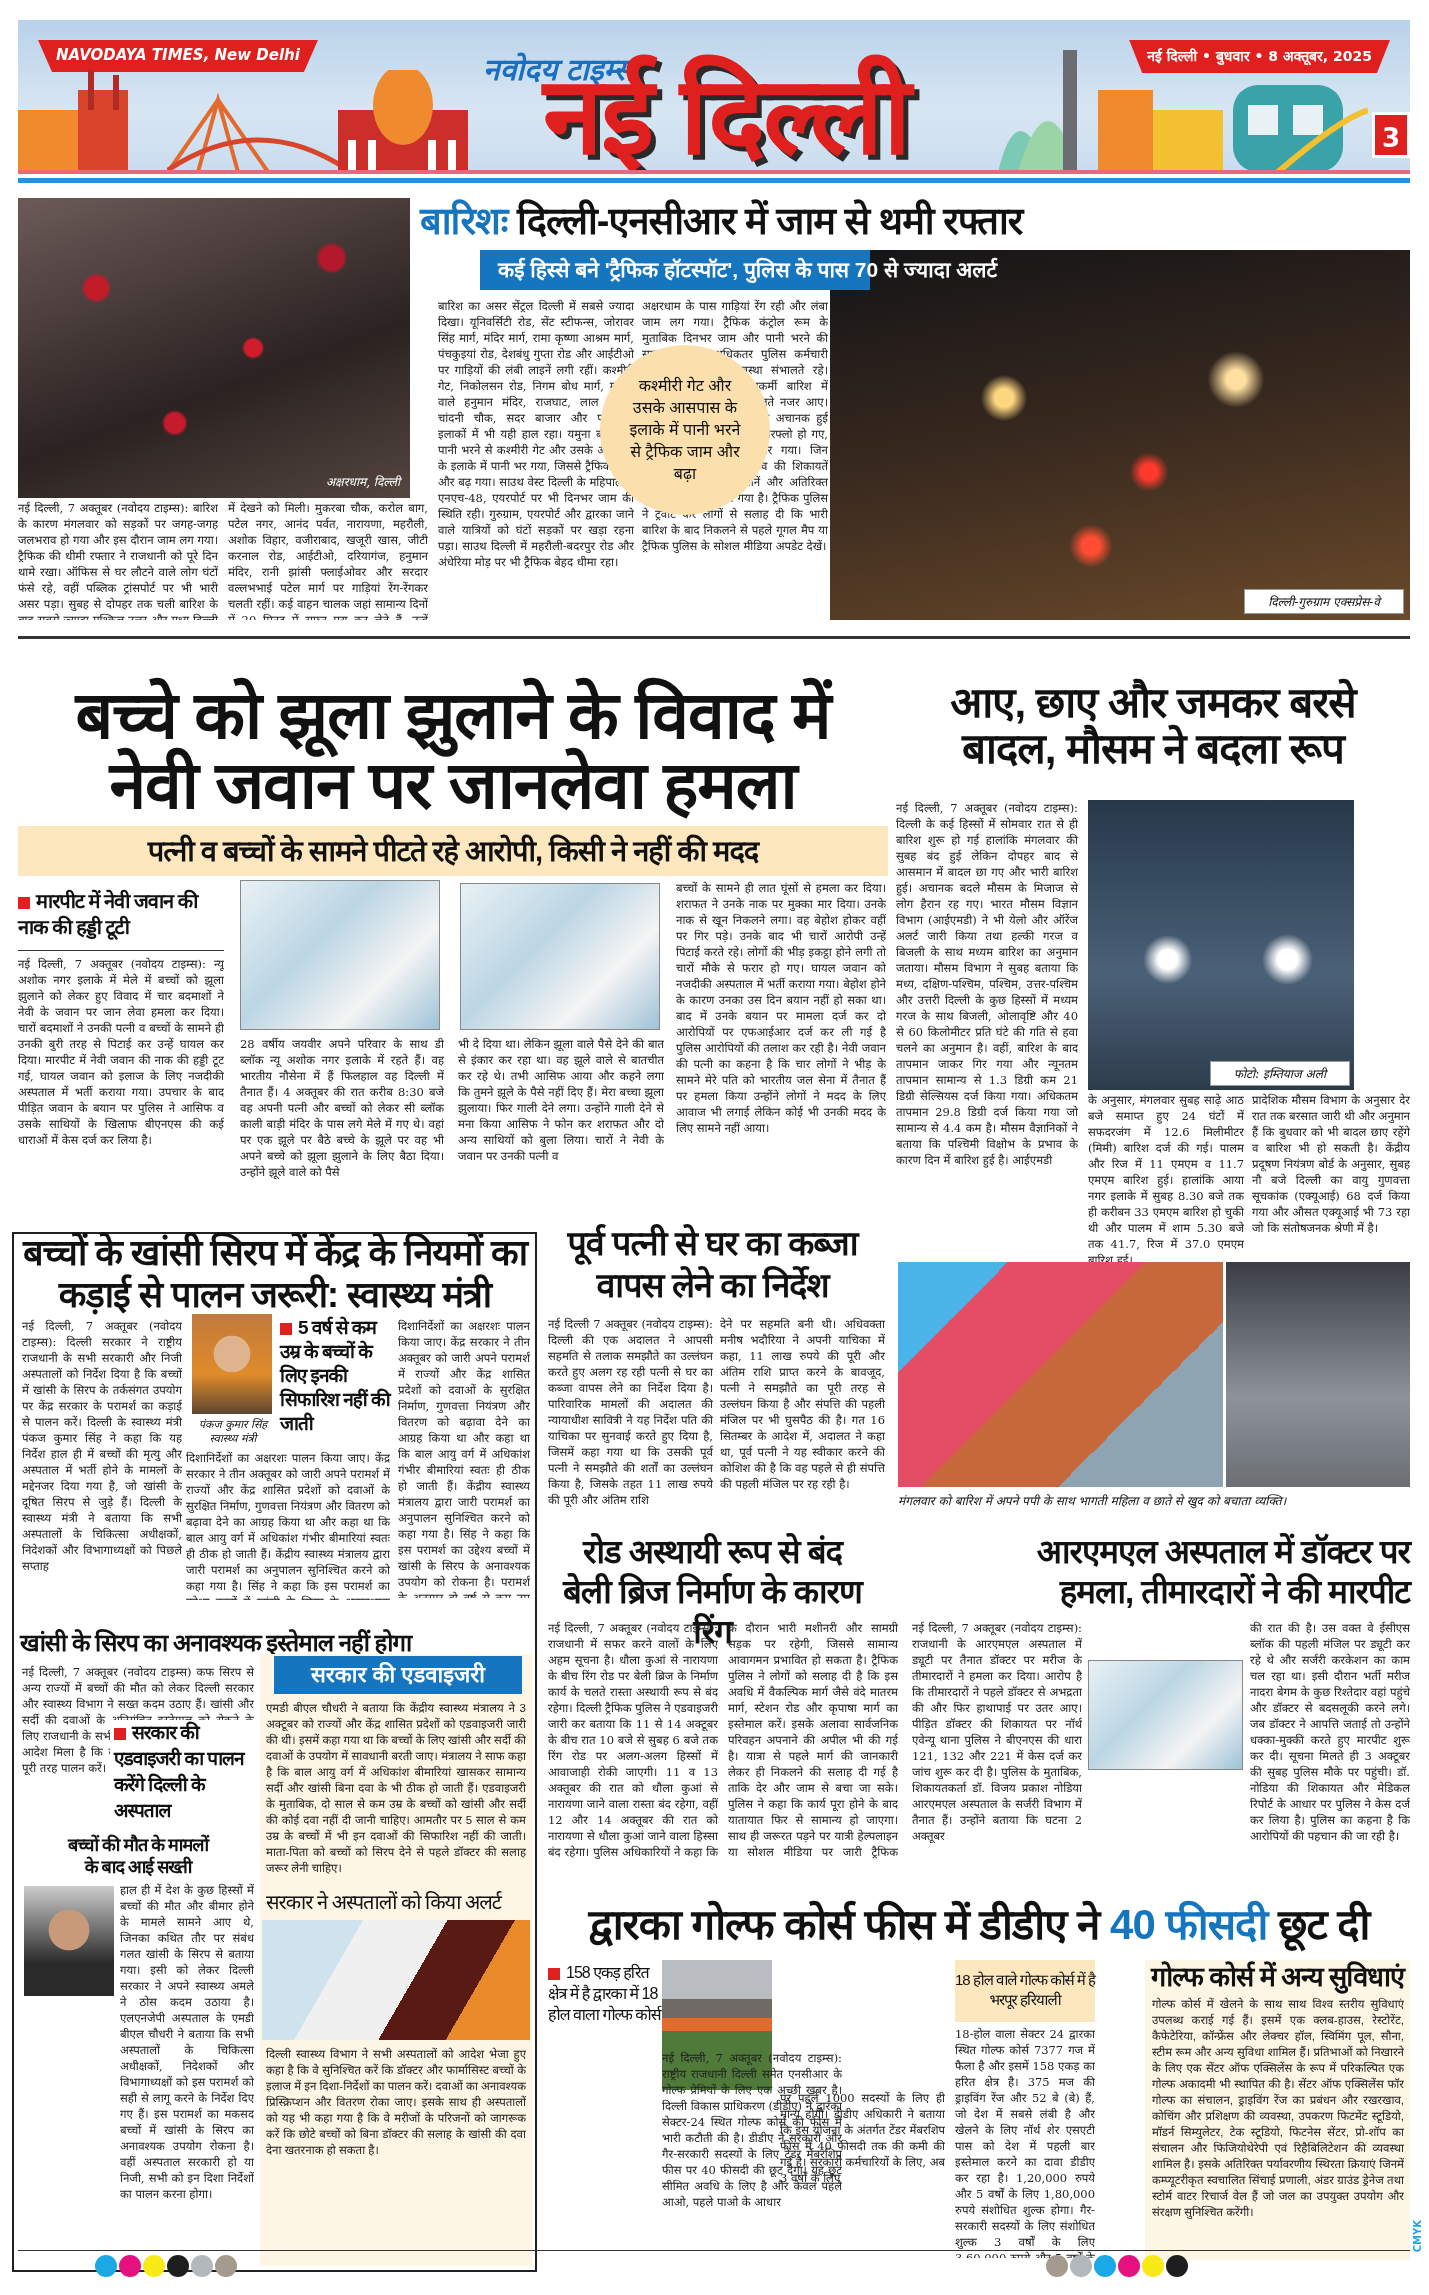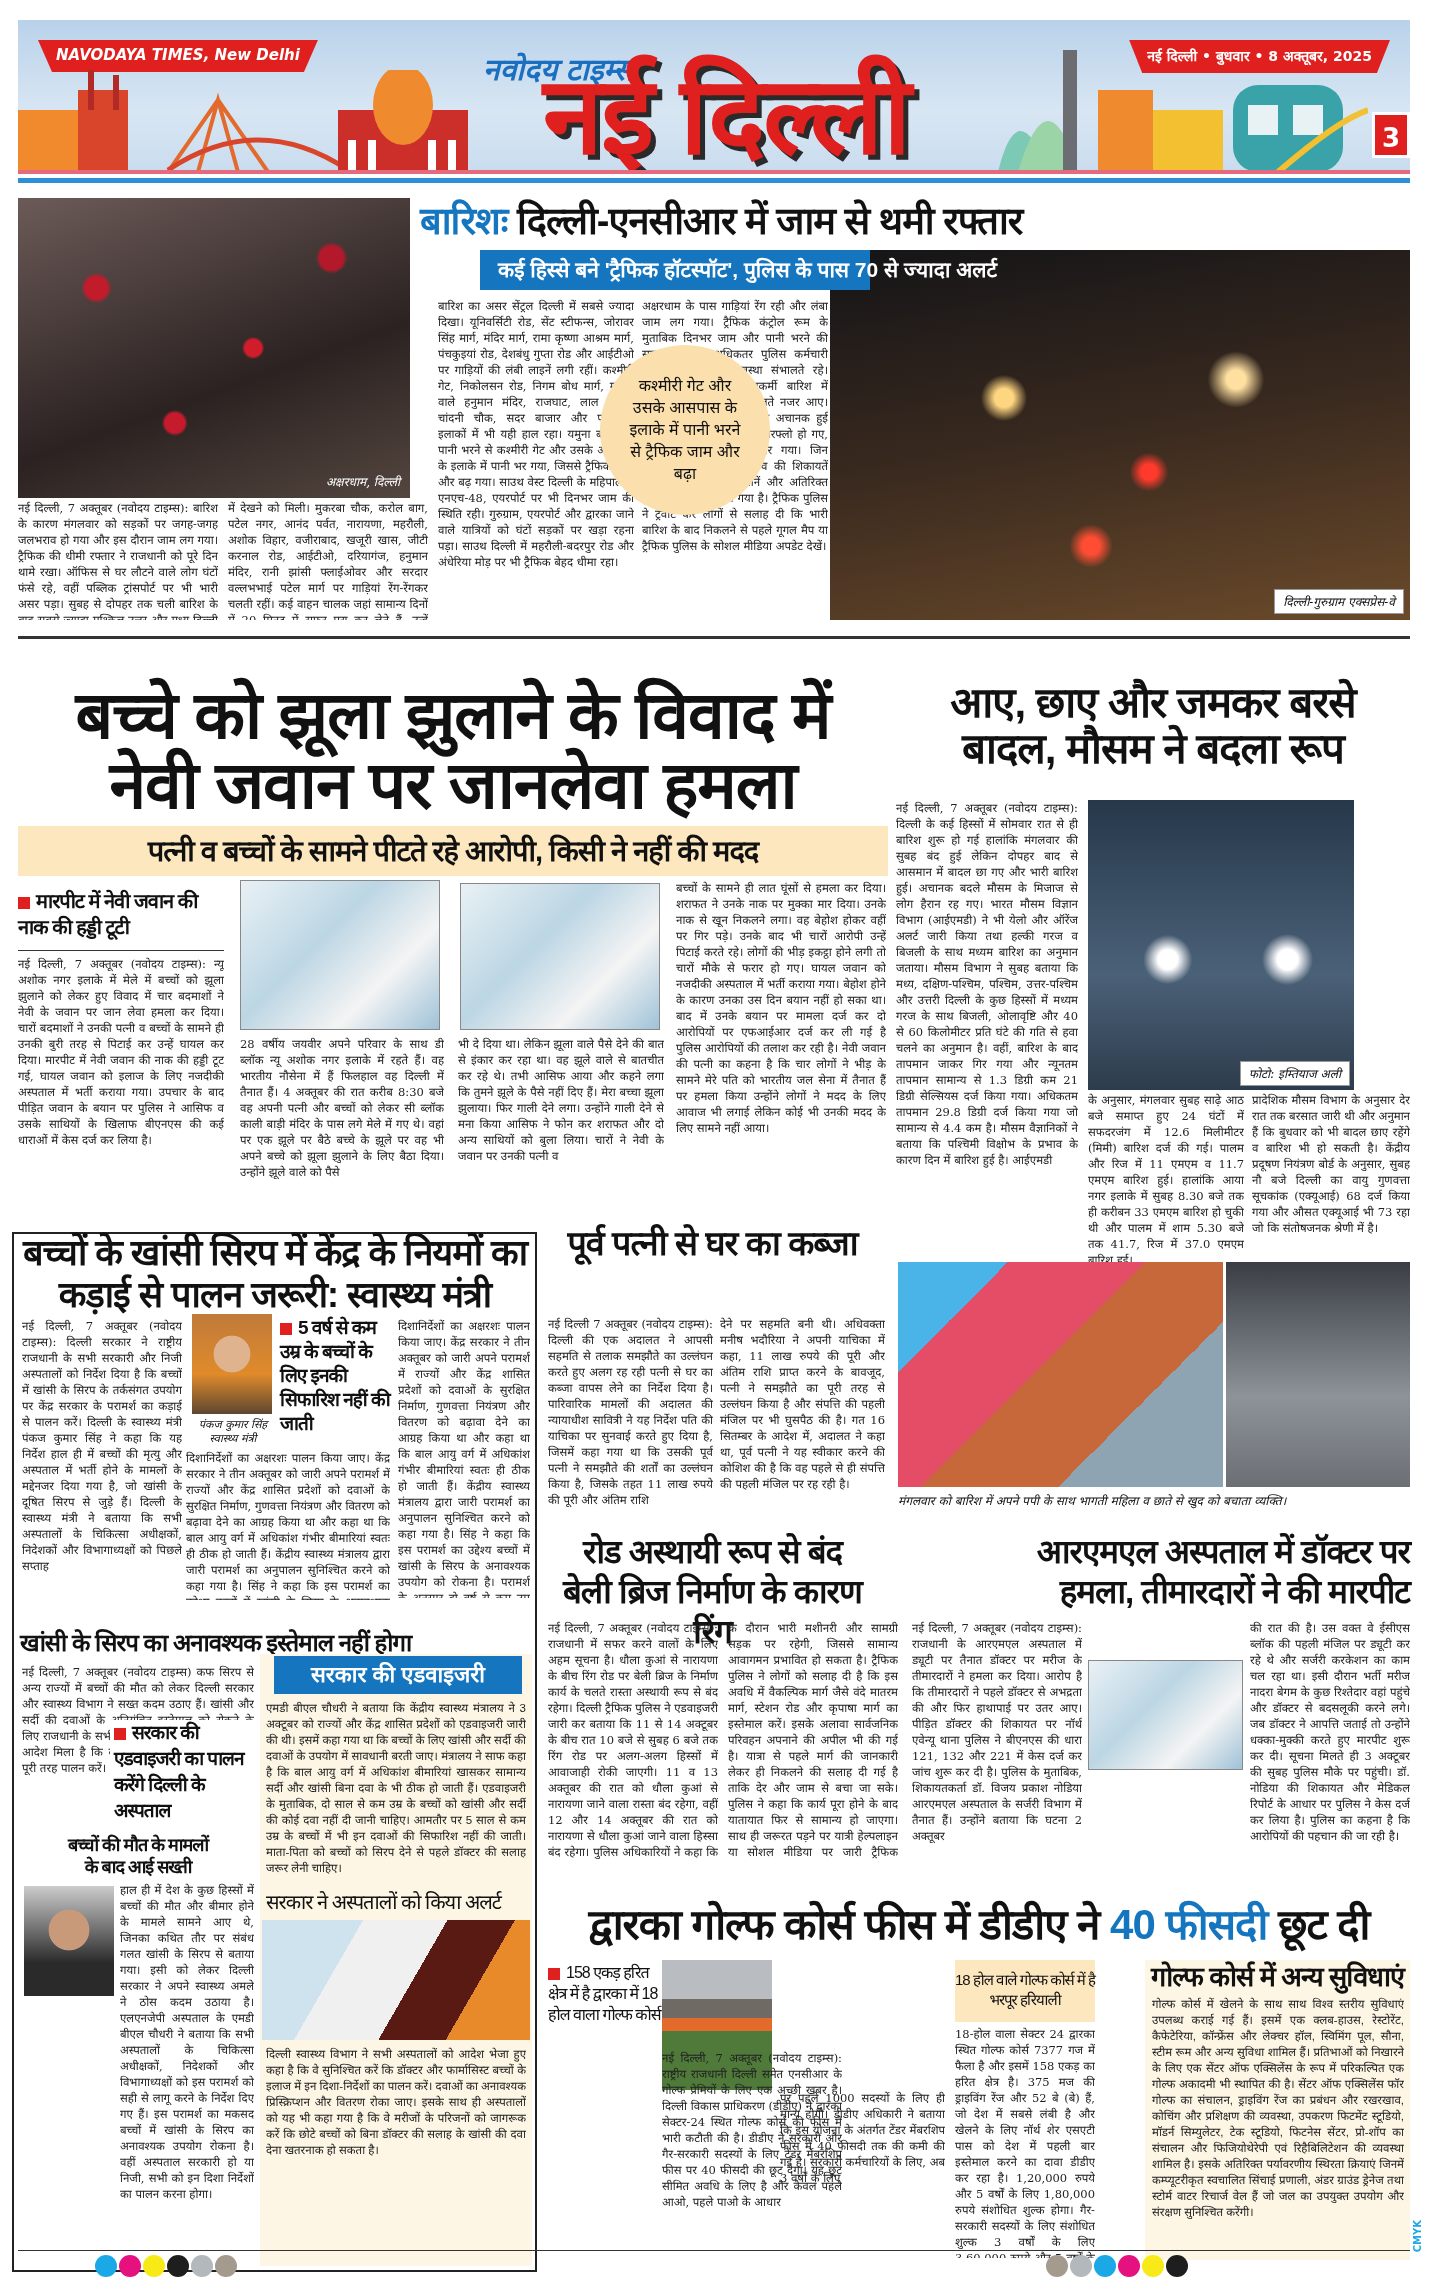--- a/index.html
+++ b/index.html
@@ -21,21 +21,21 @@
 .photo-traffic{background:radial-gradient(circle at 20% 30%,#c21b2a 0 3%,transparent 4%),radial-gradient(circle at 60% 50%,#d11c2c 0 3%,transparent 4%),radial-gradient(circle at 40% 75%,#c51b2d 0 3%,transparent 4%),radial-gradient(circle at 80% 20%,#b3192b 0 3%,transparent 4%),linear-gradient(160deg,#6b5a58,#2b2221 60%,#54463f)}
 .photo-night{background:radial-gradient(circle at 30% 40%,#ffd680 0 2%,transparent 5%),radial-gradient(circle at 55% 60%,#ff3a2d 0 2%,transparent 5%),radial-gradient(circle at 70% 35%,#ffe0a0 0 2%,transparent 6%),radial-gradient(circle at 45% 80%,#ff4d33 0 2%,transparent 5%),linear-gradient(170deg,#141417,#3a2a1f 50%,#6b4a2a)}
 .photo-rain{background:radial-gradient(circle at 30% 55%,#fff 0 4%,transparent 10%),radial-gradient(circle at 75% 55%,#fff 0 4%,transparent 10%),linear-gradient(180deg,#26384a,#4b6178 60%,#2d3c4c)}
 .sketch{background:linear-gradient(135deg,#e9f1f5,#bcd6e4 40%,#f4f4f4 70%,#9fc2d8);border:1px solid #888}
 .photo-umbrella{background:linear-gradient(135deg,#4ab4e8 0 20%,#e54c66 20% 45%,#c7683a 45% 70%,#8fa4b3 70%)}
 .photo-walk{background:linear-gradient(180deg,#3a3d44,#8e939a 60%,#6b6f74)}
 .photo-portrait{background:radial-gradient(circle at 50% 40%,#e0b38f 0 25%,transparent 26%),linear-gradient(180deg,#c07a3a,#e08b2b 60%,#5e4630)}
 .photo-official{background:radial-gradient(circle at 50% 40%,#c99a7a 0 25%,transparent 26%),linear-gradient(180deg,#ccc,#2a2a2a 70%)}
 .photo-syrup{background:linear-gradient(120deg,#cfe3ef 0 30%,#f0f0f0 30% 55%,#5a1a14 55% 75%,#e88a2a 75%)}
 .photo-golf{background:linear-gradient(180deg,#b9bcc0 0 30%,#6f6a63 30% 45%,#e26b2b 45% 55%,#4f7a3a 55%)}
-.credit{background:#fff;font-style:italic;font-size:12px;padding:3px 8px;border:1px solid #999;font-family:"DejaVu Serif",serif}
+.credit{background:#fff;font-style:italic;font-size:12px;padding:3px 23px;border:1px solid #999;font-family:"DejaVu Serif",serif}
 
 .blue-band{background:#1576bf;color:#fff;font-family:"Liberation Sans",sans-serif;font-weight:bold}
 .peach{background:#fce7bf}
 .cream{background:#fdf6e4}
 .red-sq{display:inline-block;width:12px;height:12px;background:#e0201f;margin-right:6px;vertical-align:middle}
 .rule{background:#333;height:2px}
 .boxed{border:2px solid #222}
 .dots span{display:inline-block;width:22px;height:22px;border-radius:50%;margin-right:2px}
 </style>
 </head>
@@ -153,20 +153,21 @@
 <div class="abs body-text" style="left:22px;top:1882px;width:232px;height:380px;overflow:hidden;font-size:11.5px;line-height:16px;padding-left:98px;text-indent:0">हाल ही में देश के कुछ हिस्सों में बच्चों की मौत और बीमार होने के मामले सामने आए थे, जिनका कथित तौर पर संबंध गलत खांसी के सिरप से बताया गया। इसी को लेकर दिल्ली सरकार ने अपने स्वास्थ्य अमले ने ठोस कदम उठाया है। एलएनजेपी अस्पताल के एमडी बीएल चौधरी ने बताया कि सभी अस्पतालों के चिकित्सा अधीक्षकों, निदेशकों और विभागाध्यक्षों को इस परामर्श को सही से लागू करने के निर्देश दिए गए हैं। इस परामर्श का मकसद बच्चों में खांसी के सिरप का अनावश्यक उपयोग रोकना है। वहीं अस्पताल सरकारी हो या निजी, सभी को इन दिशा निर्देशों का पालन करना होगा।</div>
 <div class="abs cream" style="left:260px;top:1654px;width:272px;height:612px"></div>
 <div class="abs blue-band" style="left:274px;top:1656px;width:248px;height:38px;font-size:22px;line-height:38px;text-align:center">सरकार की एडवाइजरी</div>
 <div class="abs body-text" style="left:266px;top:1700px;width:260px;height:180px;overflow:hidden;font-size:11.5px;line-height:16px;font-family:'Liberation Sans',sans-serif">एमडी बीएल चौधरी ने बताया कि केंद्रीय स्वास्थ्य मंत्रालय ने 3 अक्टूबर को राज्यों और केंद्र शासित प्रदेशों को एडवाइजरी जारी की थी। इसमें कहा गया था कि बच्चों के लिए खांसी और सर्दी की दवाओं के उपयोग में सावधानी बरती जाए। मंत्रालय ने साफ कहा है कि बाल आयु वर्ग में अधिकांश बीमारियां खासकर सामान्य सर्दी और खांसी बिना दवा के भी ठीक हो जाती हैं। एडवाइजरी के मुताबिक, दो साल से कम उम्र के बच्चों को खांसी और सर्दी की कोई दवा नहीं दी जानी चाहिए। आमतौर पर 5 साल से कम उम्र के बच्चों में भी इन दवाओं की सिफारिश नहीं की जाती। माता-पिता को बच्चों को सिरप देने से पहले डॉक्टर की सलाह जरूर लेनी चाहिए।</div>
 <div class="abs hl" style="left:266px;top:1890px;width:260px;font-size:20px;line-height:24px;font-weight:normal">सरकार ने अस्पतालों को किया अलर्ट</div>
 <div class="abs photo photo-syrup" style="left:262px;top:1920px;width:268px;height:120px"></div>
 <div class="abs body-text" style="left:266px;top:2046px;width:260px;height:215px;overflow:hidden;font-size:11.5px;line-height:16px;font-family:'Liberation Sans',sans-serif">दिल्ली स्वास्थ्य विभाग ने सभी अस्पतालों को आदेश भेजा हुए कहा है कि वे सुनिश्चित करें कि डॉक्टर और फार्मासिस्ट बच्चों के इलाज में इन दिशा-निर्देशों का पालन करें। दवाओं का अनावश्यक प्रिस्क्रिप्शन और वितरण रोका जाए। इसके साथ ही अस्पतालों को यह भी कहा गया है कि वे मरीजों के परिजनों को जागरूक करें कि छोटे बच्चों को बिना डॉक्टर की सलाह के खांसी की दवा देना खतरनाक हो सकता है।</div>
 
 <div class="abs hl" style="left:540px;top:1222px;width:345px;text-align:center;font-size:34px;line-height:42px">
   <div>पूर्व पत्नी से घर का कब्जा</div>
+  <div>वापस लेने का निर्देश</div>
 </div>
 <div class="abs body-text" style="left:548px;top:1316px;width:165px;height:200px;overflow:hidden;font-size:11.5px;line-height:16px">नई दिल्ली 7 अक्तूबर (नवोदय टाइम्स): दिल्ली की एक अदालत ने आपसी सहमति से तलाक समझौते का उल्लंघन करते हुए अलग रह रही पत्नी से घर का कब्जा वापस लेने का निर्देश दिया है। पारिवारिक मामलों की अदालत की न्यायाधीश सावित्री ने यह निर्देश पति की याचिका पर सुनवाई करते हुए दिया है, जिसमें कहा गया था कि उसकी पूर्व पत्नी ने समझौते की शर्तों का उल्लंघन किया है, जिसके तहत 11 लाख रुपये की पूरी और अंतिम राशि</div>
 <div class="abs body-text" style="left:720px;top:1316px;width:165px;height:200px;overflow:hidden;font-size:11.5px;line-height:16px">देने पर सहमति बनी थी। अधिवक्ता मनीष भदौरिया ने अपनी याचिका में कहा, 11 लाख रुपये की पूरी और अंतिम राशि प्राप्त करने के बावजूद, पत्नी ने समझौते का पूरी तरह से उल्लंघन किया है और संपत्ति की पहली मंजिल पर भी घुसपैठ की है। गत 16 सितम्बर के आदेश में, अदालत ने कहा था, पूर्व पत्नी ने यह स्वीकार करने की कोशिश की है कि वह पहले से ही संपत्ति की पहली मंजिल पर रह रही है।</div>
 
 <div class="abs hl" style="left:540px;top:1532px;width:345px;text-align:center;font-size:33px;line-height:40px">
   <div>रोड अस्थायी रूप से बंद</div>
   <div>बेली ब्रिज निर्माण के कारण रिंग</div>
 </div>
 <div class="abs body-text" style="left:548px;top:1620px;width:170px;height:240px;overflow:hidden;font-size:11.5px;line-height:16px">नई दिल्ली, 7 अक्तूबर (नवोदय टाइम्स): राजधानी में सफर करने वालों के लिए अहम सूचना है। धौला कुआं से नारायणा के बीच रिंग रोड पर बेली ब्रिज के निर्माण कार्य के चलते रास्ता अस्थायी रूप से बंद रहेगा। दिल्ली ट्रैफिक पुलिस ने एडवाइजरी जारी कर बताया कि 11 से 14 अक्टूबर के बीच रात 10 बजे से सुबह 6 बजे तक रिंग रोड पर अलग-अलग हिस्सों में आवाजाही रोकी जाएगी। 11 व 13 अक्तूबर की रात को धौला कुआं से नारायणा जाने वाला रास्ता बंद रहेगा, वहीं 12 और 14 अक्तूबर की रात को नारायणा से धौला कुआं जाने वाला हिस्सा बंद रहेगा। पुलिस अधिकारियों ने कहा कि ब्रिज निर्माण</div>
 <div class="abs body-text" style="left:728px;top:1620px;width:170px;height:240px;overflow:hidden;font-size:11.5px;line-height:16px">के दौरान भारी मशीनरी और सामग्री सड़क पर रहेगी, जिससे सामान्य आवागमन प्रभावित हो सकता है। ट्रैफिक पुलिस ने लोगों को सलाह दी है कि इस अवधि में वैकल्पिक मार्ग जैसे वंदे मातरम मार्ग, स्टेशन रोड और कृपाषा मार्ग का इस्तेमाल करें। इसके अलावा सार्वजनिक परिवहन अपनाने की अपील भी की गई है। यात्रा से पहले मार्ग की जानकारी लेकर ही निकलने की सलाह दी गई है ताकि देर और जाम से बचा जा सके। पुलिस ने कहा कि कार्य पूरा होने के बाद यातायात फिर से सामान्य हो जाएगा। साथ ही जरूरत पड़ने पर यात्री हेल्पलाइन या सोशल मीडिया पर जारी ट्रैफिक अपडेट लेकर योजना बनाएं।</div>

